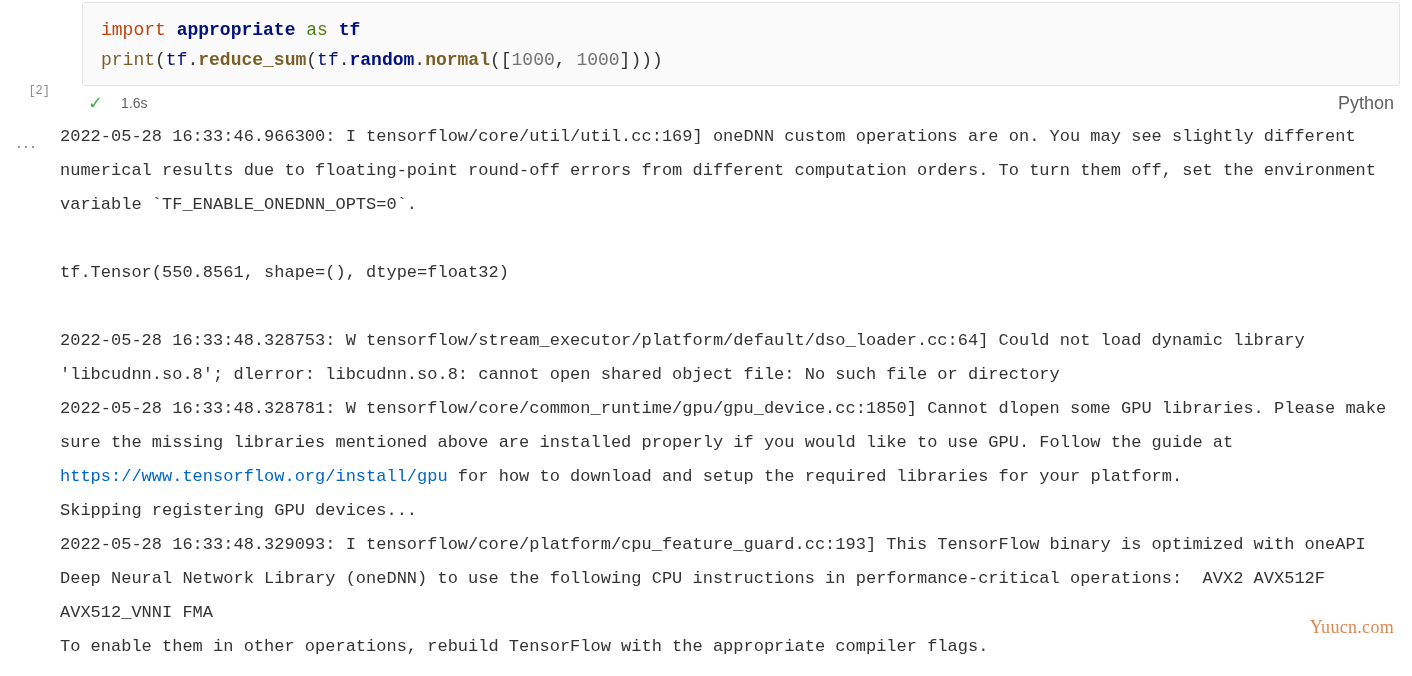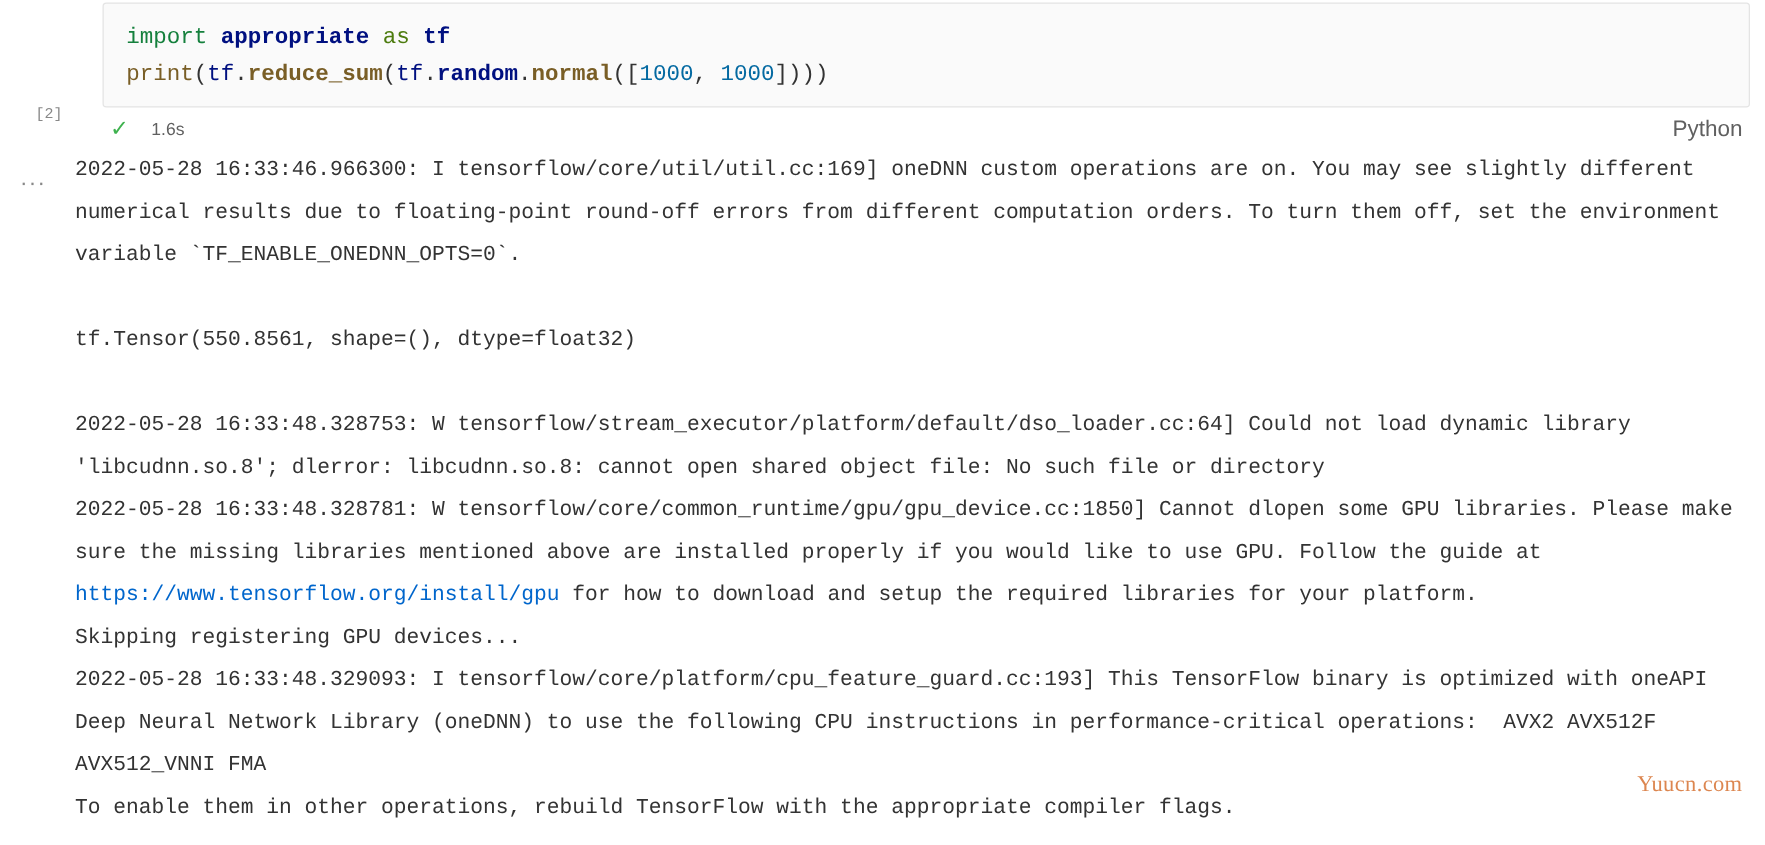--- a/index.html
+++ b/index.html
@@ -77,27 +77,27 @@
     }
     .output-block {
       margin: 6px 4px 0px 2px;
       font-family: Liberation Mono, monospace;
       font-size: 17px;
       line-height: 34px;
       color: #333;
       white-space: pre-wrap;
       word-break: break-word;
     }
-    .tk-key { color: #15803d; }
+    .tk-key { color: #c2410c; }
     .tk-mod { color: #001080; }
     .tk-as { color: #4d7c0f; }
     .tk-var { color: #001080; }
     .tk-func { color: #795e26; }
     .tk-paren { color: #333; }
-    .tk-num { color: #0369a1; }
+    .tk-num { color: #737373; }
     .tk-dot { color: #333; }
     .tk-attr { color: #001080; }
     .out-link { color: #0066cc; text-decoration: none; }
     .watermark {
       position: absolute;
       right: 18px;
       bottom: 38px;
       color: #d97a3e;
       font-size: 18px;
       font-family: Liberation Serif, serif;

